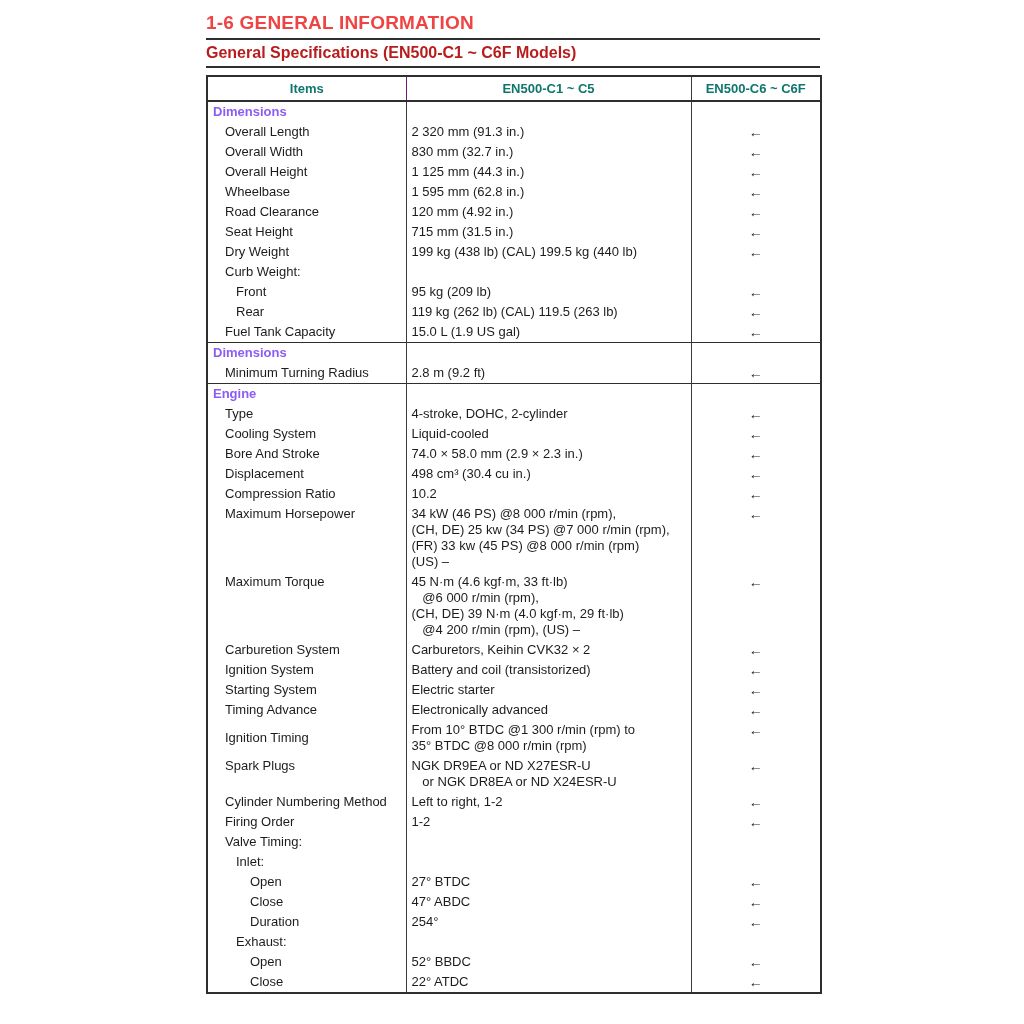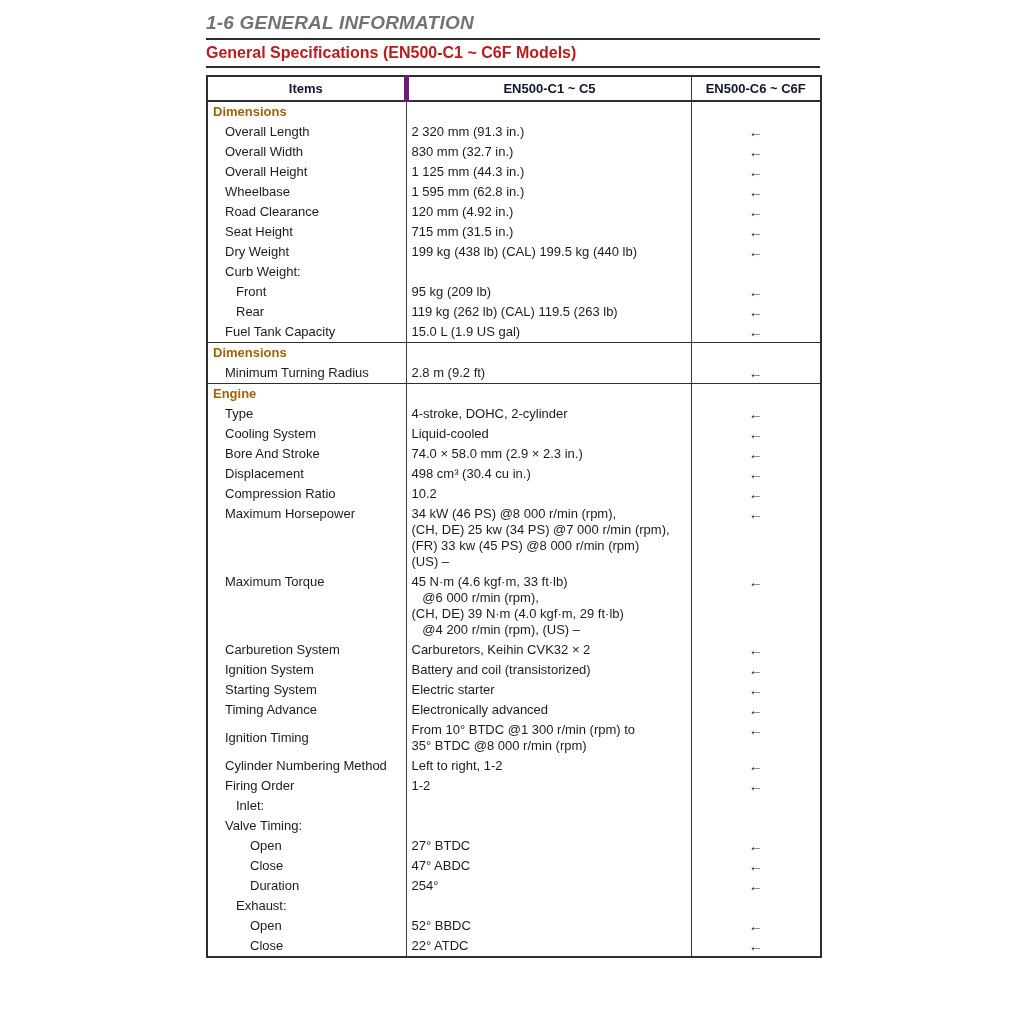--- a/index.html
+++ b/index.html
@@ -16,22 +16,21 @@
     position: absolute;
     left: 206px;
     top: 12px;
     width: 614px;
   }
   .page-title {
     font-size: 19px;
     font-weight: bold;
     margin: 0 0 4px 0;
     letter-spacing: 0.2px;
-    color: #737373;
-    font-style: italic;
+    color: #ef4444;
   }
   .rule {
     border: 0;
     border-top: 2px solid #2e2e2e;
     height: 0;
     margin: 0;
   }
   .section-heading {
     font-size: 16px;
     font-weight: bold;
@@ -48,31 +47,31 @@
   }
   col.c1 { width: 199px; }
   col.c2 { width: 285px; }
   col.c3 { width: 130px; }
   th {
     font-size: 13px;
     font-weight: bold;
     text-align: center;
     padding: 4px 2px;
     border-bottom: 2px solid #2e2e2e;
-    color: #0f172a;
-  }
-  th.mid { border-left: 5px solid #701a75; border-right: 1px solid #3a3a3a; }
+    color: #0f766e;
+  }
+  th.mid { border-left: 1px solid #701a75; border-right: 1px solid #3a3a3a; }
   td {
     padding: 2px 0;
     line-height: 16px;
     vertical-align: top;
     color: #1c1c1c;
   }
   td.label { padding-left: 5px; padding-right: 2px; }
-  td.label.bold { font-weight: bold; color: #a16207; }
+  td.label.bold { font-weight: bold; color: #8b5cf6; }
   td.label.ind1 { padding-left: 17px; }
   td.label.ind2 { padding-left: 28px; }
   td.label.ind3 { padding-left: 42px; }
   td.label.vmid { vertical-align: middle; }
   td.value {
     padding-left: 5px;
     padding-right: 3px;
     white-space: pre-wrap;
     border-left: 1px solid #3a3a3a;
     border-right: 1px solid #3a3a3a;
@@ -243,36 +242,42 @@
           <td class="value">Electronically advanced</td>
           <td class="arrow">←</td>
         </tr>
         <tr>
           <td class="label ind1 vmid">Ignition Timing</td>
           <td class="value">From 10° BTDC @1 300 r/min (rpm) to
 35° BTDC @8 000 r/min (rpm)</td>
           <td class="arrow">←</td>
         </tr>
         <tr>
+          <td class="label ind1">Spark Plugs</td>
+          <td class="value">NGK DR9EA or ND X27ESR-U
+   or NGK DR8EA or ND X24ESR-U</td>
+          <td class="arrow">←</td>
+        </tr>
+        <tr>
           <td class="label ind1">Cylinder Numbering Method</td>
           <td class="value">Left to right, 1-2</td>
           <td class="arrow">←</td>
         </tr>
         <tr>
           <td class="label ind1">Firing Order</td>
           <td class="value">1-2</td>
           <td class="arrow">←</td>
         </tr>
         <tr>
+          <td class="label ind1">Valve Timing:</td>
+          <td class="value"></td>
+          <td class="arrow"></td>
+        </tr>
+        <tr>
           <td class="label ind2">Inlet:</td>
-          <td class="value"></td>
-          <td class="arrow"></td>
-        </tr>
-        <tr>
-          <td class="label ind1">Valve Timing:</td>
           <td class="value"></td>
           <td class="arrow"></td>
         </tr>
         <tr>
           <td class="label ind3">Open</td>
           <td class="value">27° BTDC</td>
           <td class="arrow">←</td>
         </tr>
         <tr>
           <td class="label ind3">Close</td>

